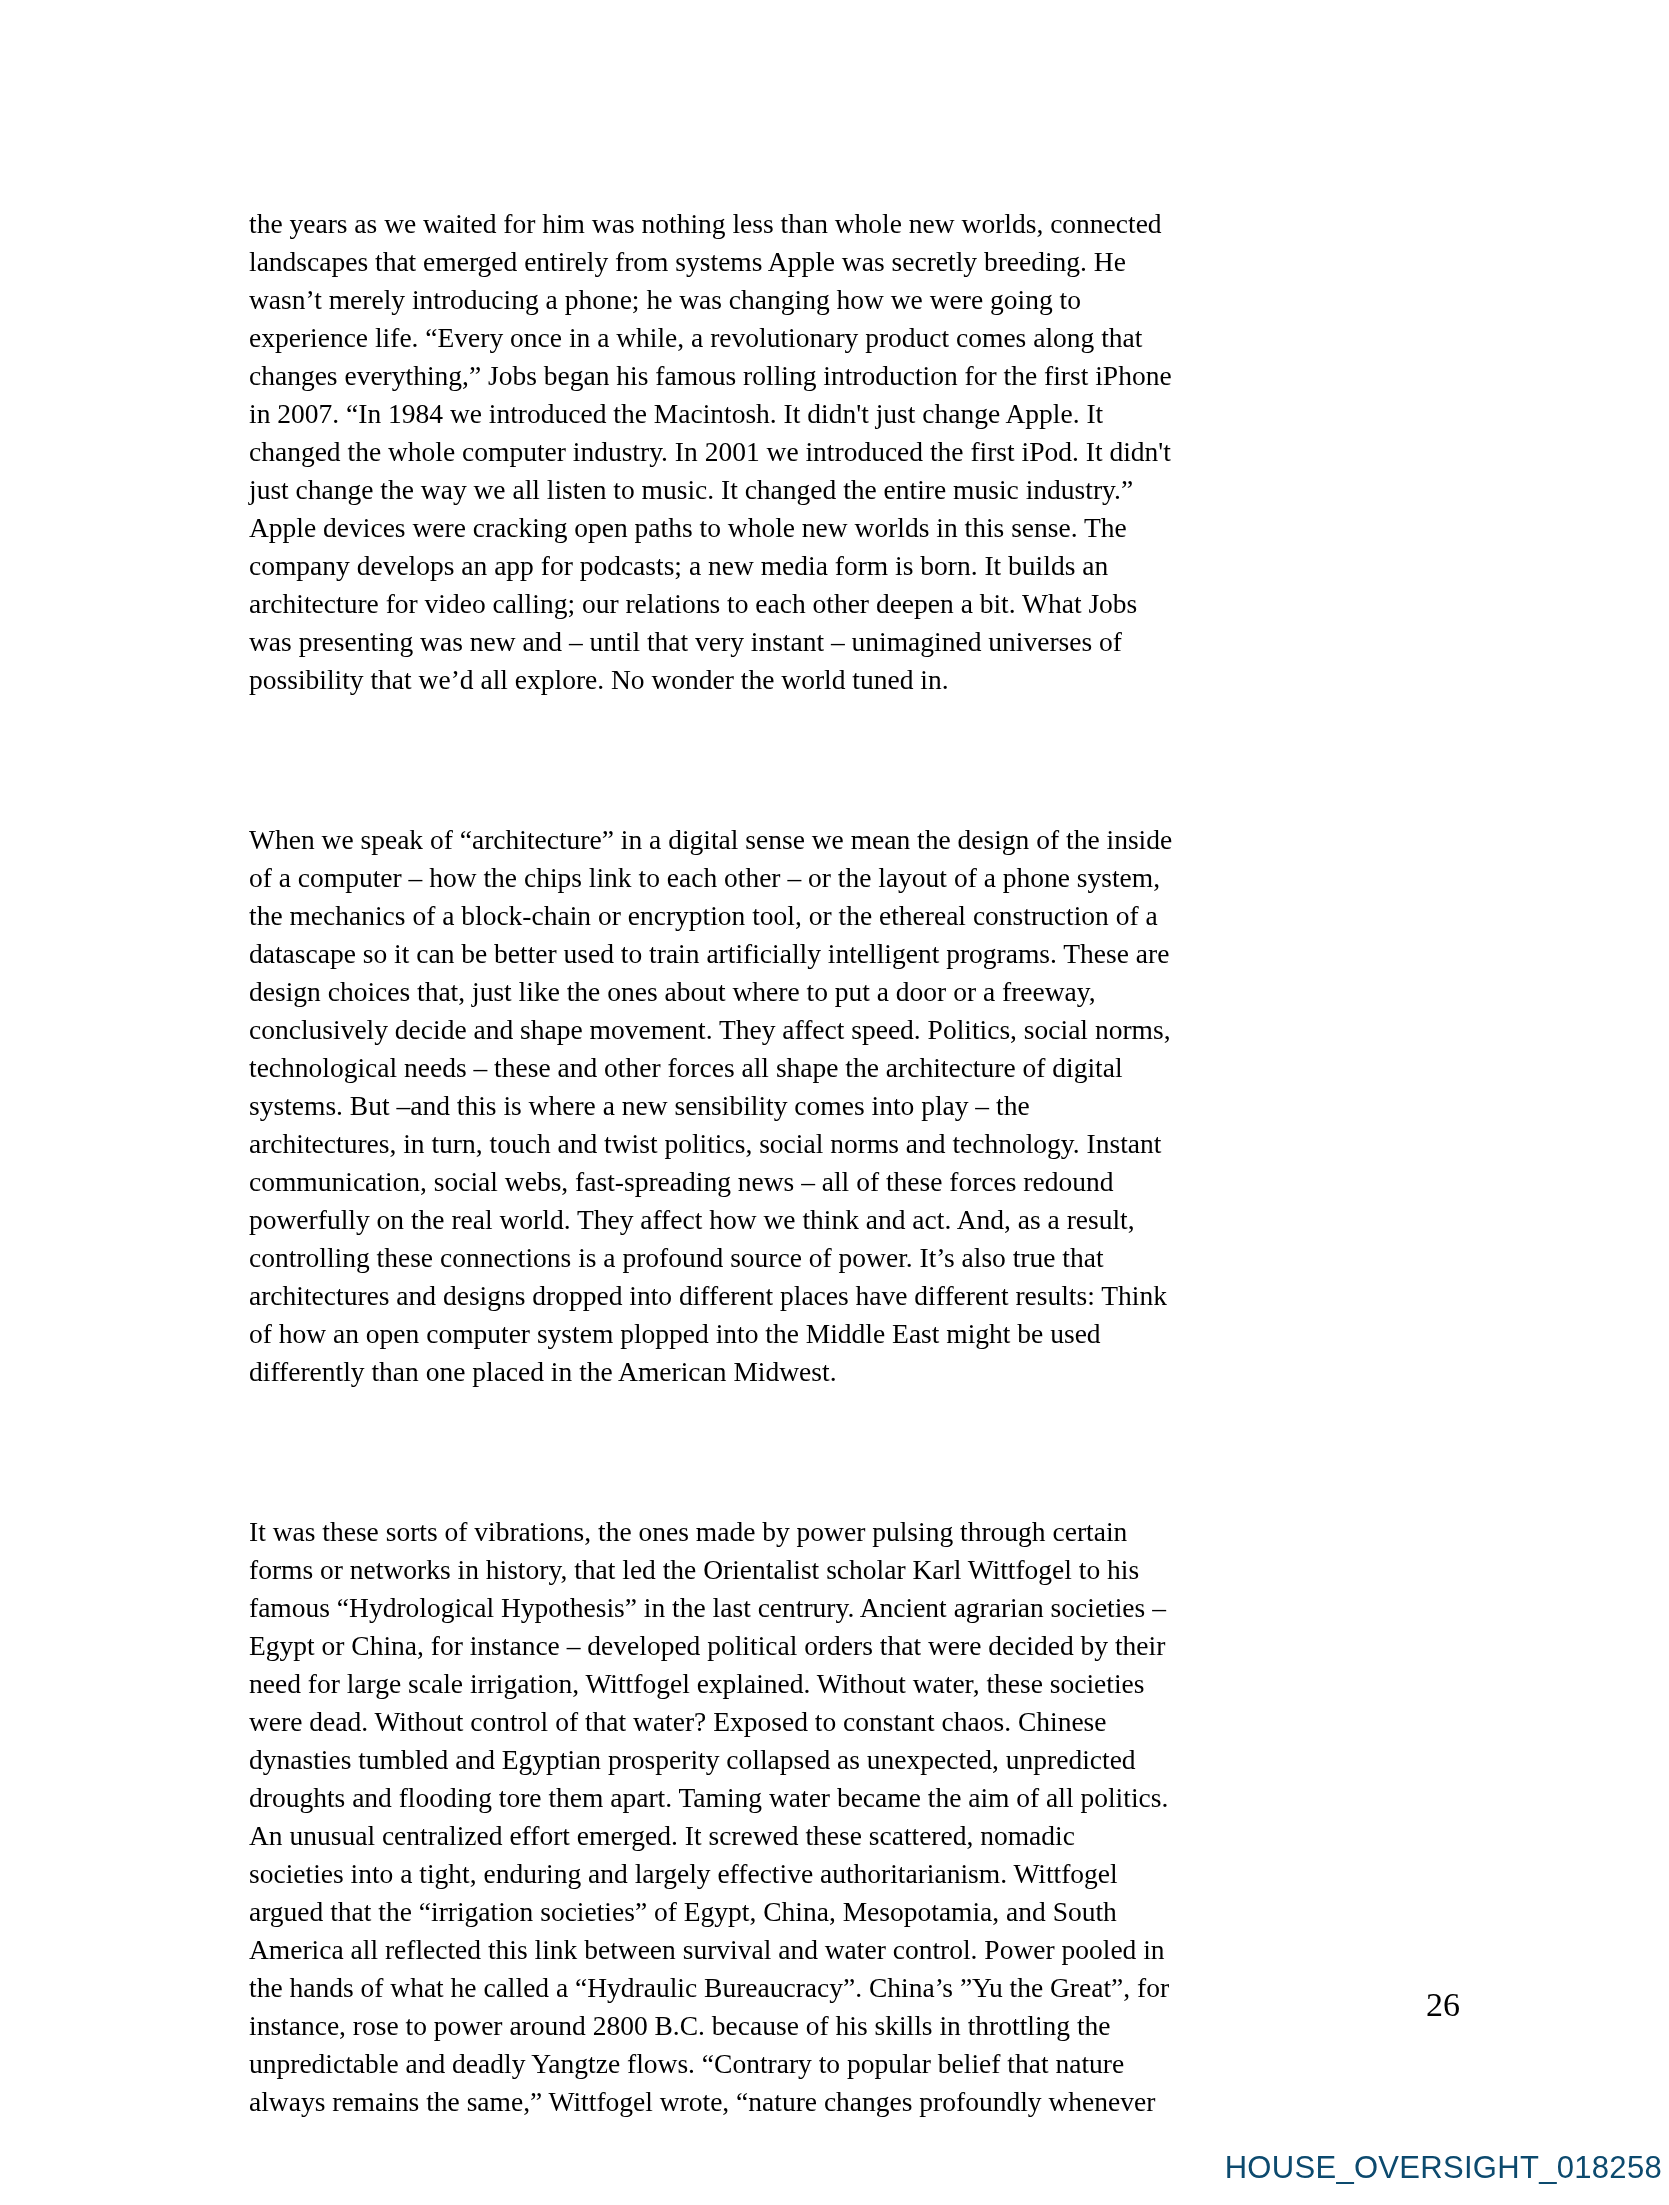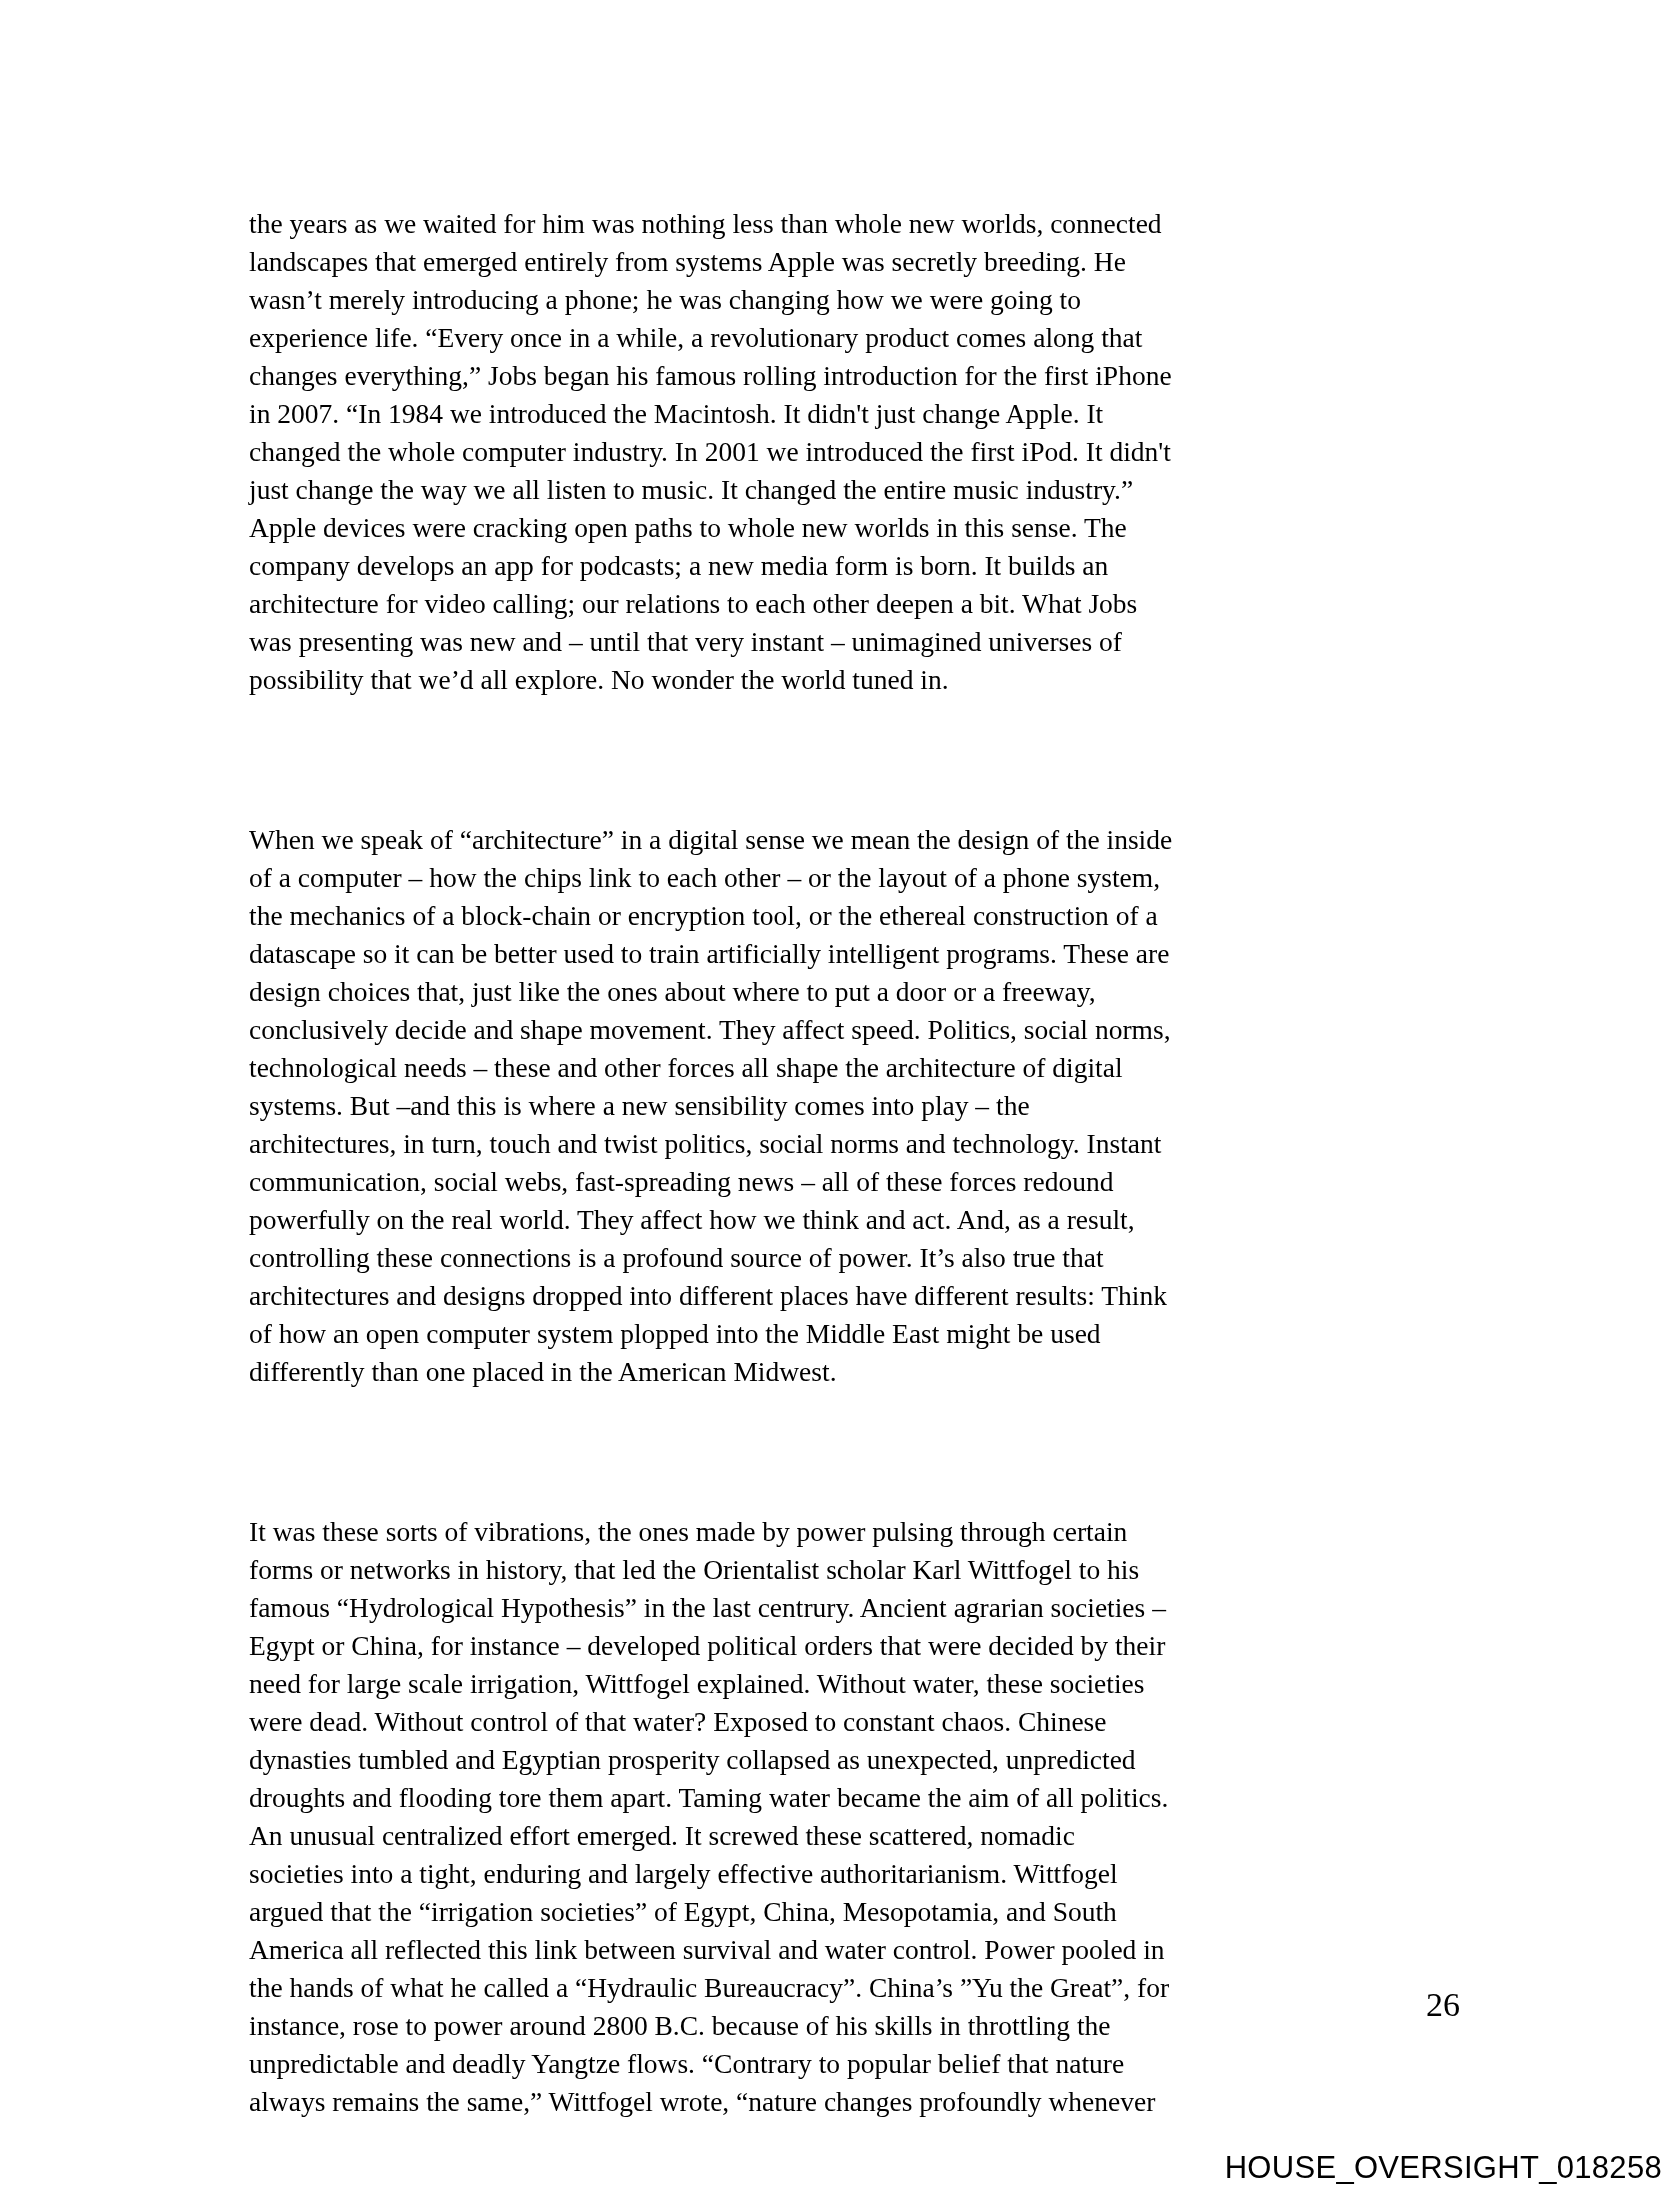--- a/index.html
+++ b/index.html
@@ -41,21 +41,21 @@
     color: #000000;
   }
   .bates-stamp {
     position: absolute;
     top: 2150px;
     right: 26px;
     font-family: "Liberation Sans", "DejaVu Sans", sans-serif;
     font-size: 31px;
     line-height: 35px;
     letter-spacing: 0.3px;
-    color: #000000;
+    color: #0c4a6e;
   }
 </style>
 </head>
 <body>
 
 <div class="page">
 
   <main class="content">
     <p>the years as we waited for him was nothing less than whole new worlds, connected
 landscapes that emerged entirely from systems Apple was secretly breeding. He

